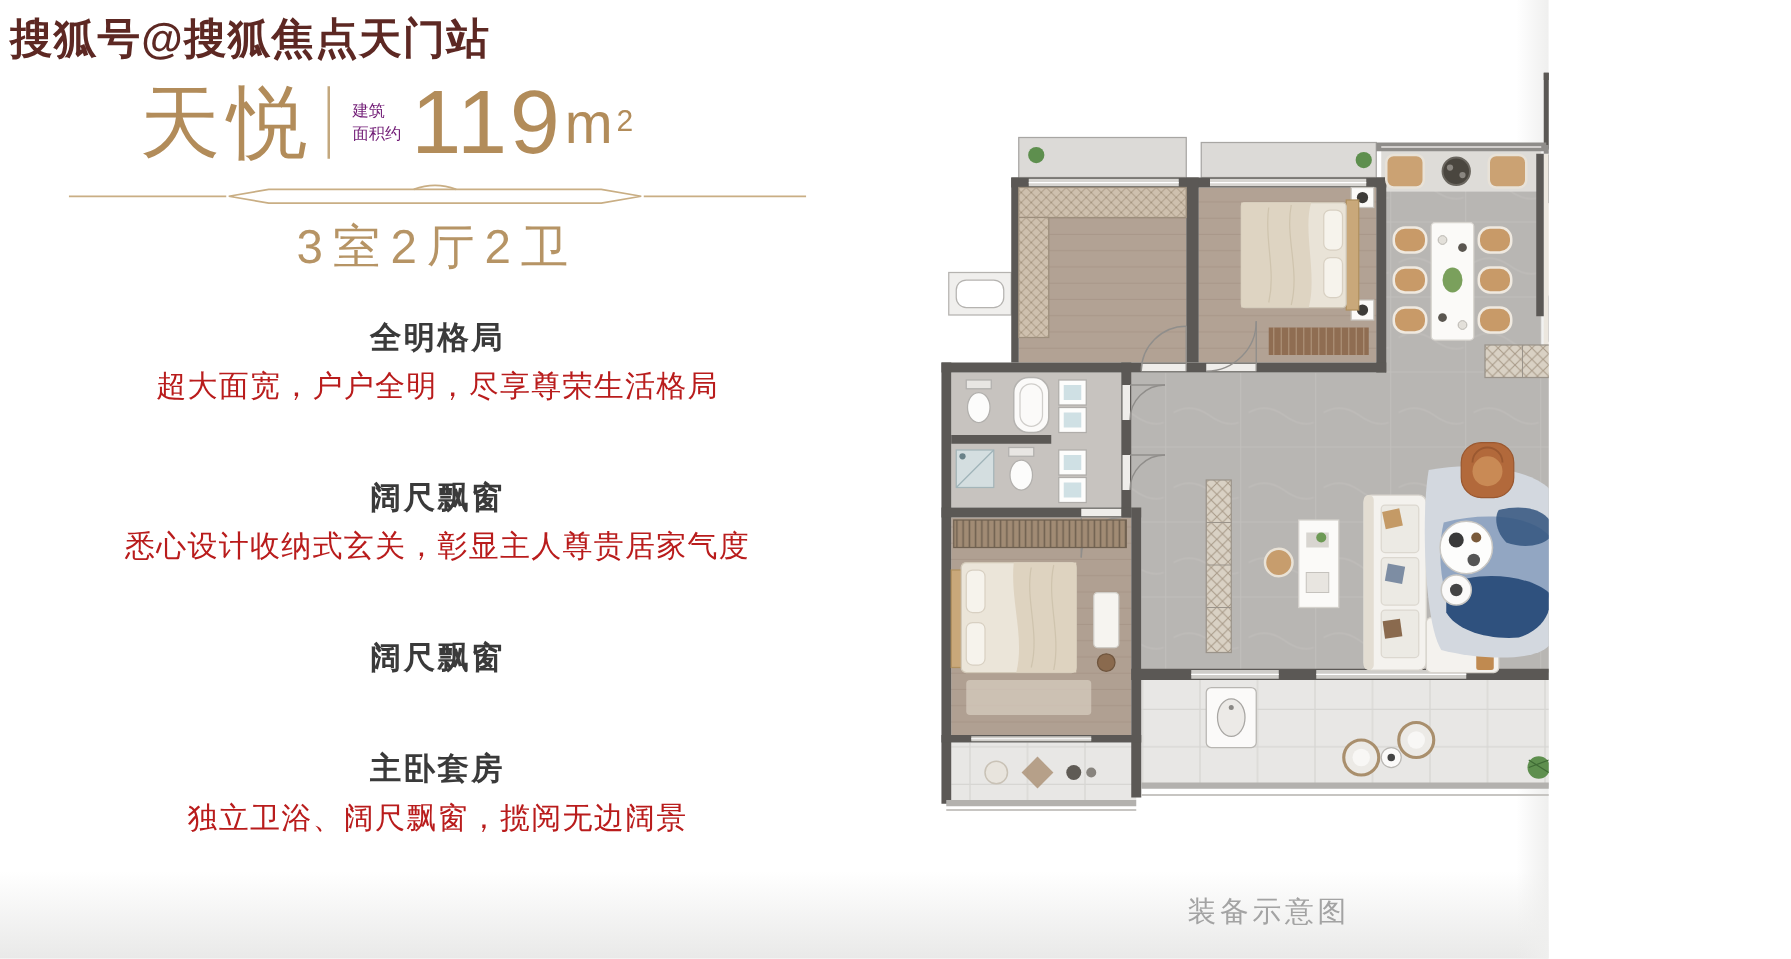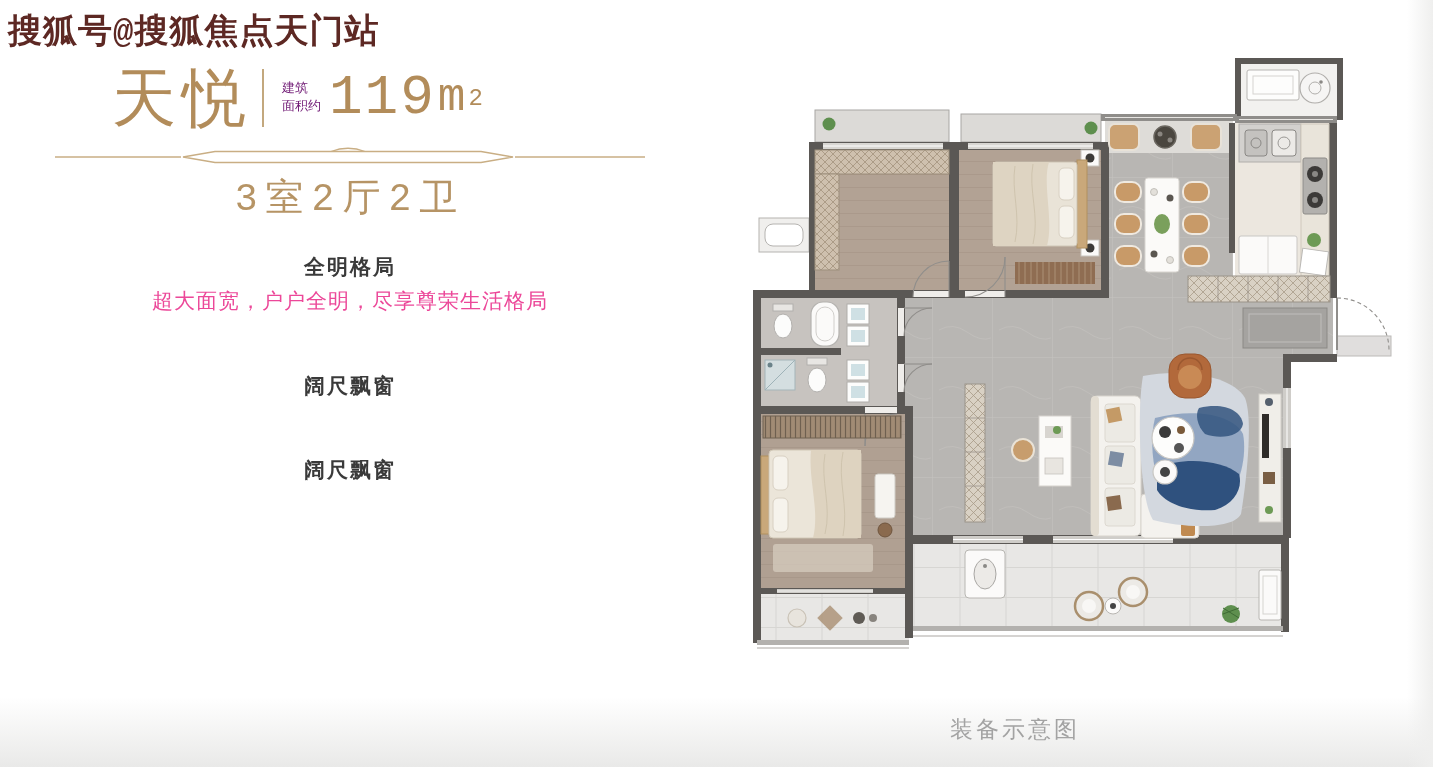--- a/index.html
+++ b/index.html
@@ -1,37 +1,37 @@
 <!DOCTYPE html>
 <html><head>
 <meta charset="utf-8">
 <style>
   html,body{margin:0;padding:0;}
-  .page{position:relative;width:1433px;height:767px;background:#ffffff;overflow:hidden;
-        font-family:Liberation Mono, monospace;}
+  .page{position:relative;width:1239px;height:767px;background:#ffffff;overflow:hidden;
+        font-family:Liberation Sans, sans-serif;}
   .bg-shade{position:absolute;left:0;bottom:0;width:100%;height:70px;
         background:linear-gradient(180deg,rgba(255,255,255,0) 0%,#e9e9e8 100%);}
   .bg-shade-r{position:absolute;right:0;top:0;width:26px;height:100%;
         background:linear-gradient(90deg,rgba(255,255,255,0) 0%,#efefee 100%);}
   .watermark{position:absolute;left:8px;top:8px;font-size:34px;font-weight:bold;
         color:#5d2823;letter-spacing:1px;text-shadow:2px 2px 0 #ffffff;}
   .title-row{position:absolute;left:112px;top:56px;display:flex;align-items:center;height:84px;}
   .t-name{font-size:64px;color:#b28c5a;letter-spacing:6px;font-weight:500;}
   .t-bar{width:2px;height:58px;background:#c3a87e;margin:0 18px 0 10px;}
   .t-arealabel{font-size:13px;line-height:1.4;color:#701a75;margin-right:8px;}
-  .t-num{font-size:56px;color:#b28c5a;font-weight:400;letter-spacing:2px;text-align:center;}
+  .t-num{font-size:72px;color:#b28c5a;font-weight:400;letter-spacing:2px;text-align:center;}
   .t-unit{font-size:46px;color:#b28c5a;margin-left:2px;}
   .t-sup{font-size:24px;color:#b28c5a;vertical-align:28px;margin-left:3px;}
   .ornament{position:absolute;left:55px;top:147px;}
   .layout-sub{position:absolute;left:55px;top:172px;width:590px;text-align:center;
         font-size:38px;color:#b69465;letter-spacing:8px;}
   .features{position:absolute;left:55px;top:253px;width:590px;text-align:center;}
   .feature{margin-bottom:56px;}
-  .feature h4{margin:0 0 9px 0;font-size:21px;color:#3a3a3a;letter-spacing:2px;font-weight:bold;}
-  .feature p{margin:3px;font-size:21px;color:#ec4899;letter-spacing:1px;line-height:1.25;}
+  .feature h4{margin:0 0 9px 0;font-size:25px;color:#3a3a3a;letter-spacing:2px;font-weight:bold;}
+  .feature p{margin:3px;font-size:24px;color:#b91c1c;letter-spacing:1px;line-height:1.25;}
   .plan-wrap{position:absolute;left:753px;top:58px;width:662px;height:648px;}
   .plan-caption{position:absolute;left:950px;top:714px;width:260px;
         font-size:23px;color:#a3a3a3;letter-spacing:3px;}
 </style>
 </head>
 <body>
 
 <div class="page">
   <div class="bg-shade"></div>
   <div class="bg-shade-r"></div>
@@ -59,23 +59,28 @@
 
   <div class="layout-sub">3室2厅2卫</div>
 
   <div class="features">
     <div class="feature">
       <h4>全明格局</h4>
       <p>超大面宽，户户全明，尽享尊荣生活格局</p>
     </div>
     <div class="feature">
       <h4>阔尺飘窗</h4>
+      <p>悉心设计收纳式玄关，彰显主人尊贵居家气度</p>
     </div>
     <div class="feature">
       <h4>阔尺飘窗</h4>
+    </div>
+    <div class="feature">
+      <h4>主卧套房</h4>
+      <p>独立卫浴、阔尺飘窗，揽阅无边阔景</p>
     </div>
   </div>
 
   <div class="plan-wrap">
   <svg width="662" height="648" viewBox="0 0 662 648">
     <defs>
       <pattern id="hatchA" patternUnits="userSpaceOnUse" width="8" height="8">
         <rect width="8" height="8" fill="#cec0ae"></rect>
         <path d="M0,8 L8,0 M0,0 L8,8" stroke="#a3937e" stroke-width="0.8"></path>
       </pattern>

